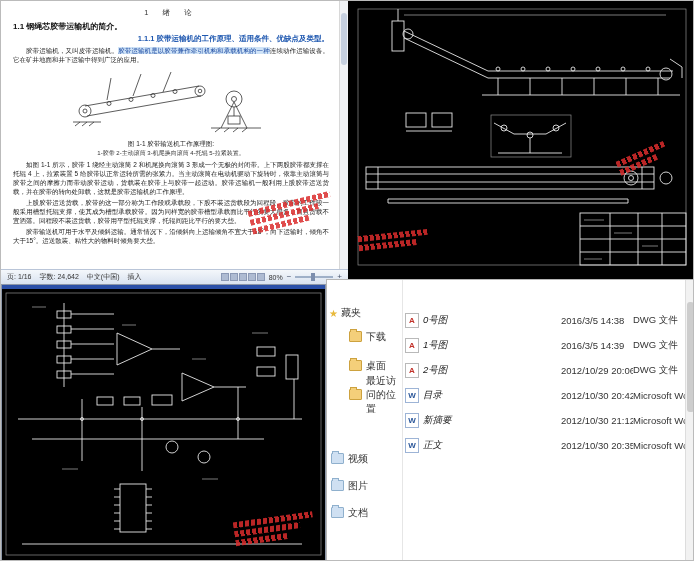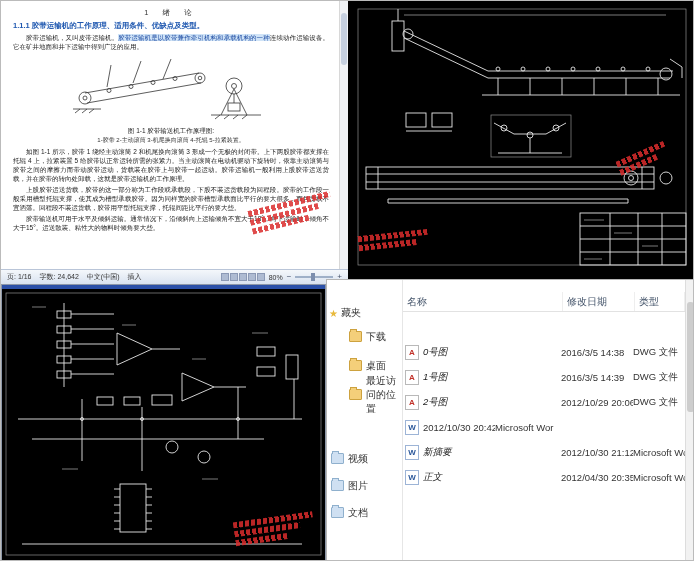--- a/index.html
+++ b/index.html
@@ -3,21 +3,21 @@
 <meta charset="utf-8">
 <style>
   html,body{margin:0;padding:0;background:#ffffff;font-family:"Liberation Sans",sans-serif;}
   #stage{position:relative;width:694px;height:561px;overflow:hidden;background:#fff;border:1px solid #bbb;box-sizing:border-box;}
 
   
   #word-pane{position:absolute;left:0;top:0;width:347px;height:283px;background:#fff;overflow:hidden;}
   .doc{position:absolute;left:0;top:0;right:9px;height:268px;overflow:hidden;padding:6px 10px 0 12px;box-sizing:border-box;}
   .chapter{text-align:center;font-size:7.5px;letter-spacing:6px;color:#333;margin:1px 0 3px;}
   .h1{font-size:8px;font-weight:bold;color:#111;margin:2px 0;}
-  .h2{font-size:7.5px;font-weight:bold;color:#1f58b0;margin:2px 0;}
+  .h2{font-size:7.5px;font-weight:bold;color:#1f58b0;margin:2px 0;text-align:right;}
   .para{font-size:6.5px;line-height:9px;margin:2px 0;text-indent:13px;text-align:justify;color:#222;}
   .hl{background:#cfe3f7;color:#1a48a0;}
   .fig{margin:1px auto 0;width:210px;text-align:center;}
   .figcap{font-size:6.5px;color:#222;margin-top:0;}
   .figleg{font-size:6px;color:#333;}
   .w-scroll{position:absolute;right:0;top:0;width:9px;height:268px;background:#f1f3f6;border-left:1px solid #d8d8d8;box-sizing:border-box;}
   .w-thumb{position:absolute;left:1px;right:1px;top:12px;height:52px;background:#c6d0e0;border-radius:3px;}
   .statusbar{position:absolute;left:0;bottom:0;width:347px;height:15px;background:linear-gradient(#f4f7fb,#d9e2f0);border-top:1px solid #b9c5d8;font-size:7px;color:#333;display:flex;align-items:center;gap:8px;padding:0 6px;box-sizing:border-box;}
   .sb-right{margin-left:auto;display:flex;align-items:center;gap:4px;}
   .viewbtns{display:flex;gap:1px;}
@@ -71,20 +71,21 @@
   .e-thumb{position:absolute;left:1px;right:1px;top:22px;height:110px;background:#cdcdcd;border-radius:3px;}
 </style>
 </head>
 <body>
 
 <div id="stage">
 
   <section id="word-pane">
     <div class="doc">
       <div class="chapter">1  绪  论</div>
+      <div class="h1">1.1 钢绳芯胶带运输机的简介。</div>
       <div class="h2">1.1.1 胶带运输机的工作原理、适用条件、优缺点及类型。</div>
       <p class="para"><span>胶带运输机，又叫皮带运输机。</span><span class="hl">胶带运输机是以胶带兼作牵引机构和承载机构的一种</span><span>连续动作运输设备。它在矿井地面和井下运输中得到广泛的应用。</span></p>
 
       <div class="fig">
         <svg width="200" height="70" viewBox="0 0 200 70">
           <line class="dk" x1="14" y1="40" x2="128" y2="20"></line>
           <line class="dk" x1="16" y1="50" x2="130" y2="30"></line>
           <circle class="dk" cx="14" cy="45" r="6"></circle>
             <circle class="dk" cx="14" cy="45" r="2"></circle>
           <circle class="dk" cx="129" cy="25" r="5"></circle>
@@ -326,25 +327,20 @@
     <span>图片</span>
   </div>
           <div class="sb-item">
     <span class="fold lib"></span>
     <span>文档</span>
   </div>
         </div>
     </aside>
 
     <div class="listpane">
-      <div class="cols">
-        <span class="col-name">名称</span>
-        <span class="col-date">修改日期</span>
-        <span class="col-type">类型</span>
-      </div>
       <div class="rows">
           <div class="file-row">
     <span class="ficon dwg">A</span>
     <span class="fname">0号图</span>
     <span class="fdate">2016/3/5 14:38</span>
     <span class="ftype">DWG 文件</span>
   </div>
           <div class="file-row">
     <span class="ficon dwg">A</span>
     <span class="fname">1号图</span>
@@ -352,33 +348,34 @@
     <span class="ftype">DWG 文件</span>
   </div>
           <div class="file-row">
     <span class="ficon dwg">A</span>
     <span class="fname">2号图</span>
     <span class="fdate">2012/10/29 20:06</span>
     <span class="ftype">DWG 文件</span>
   </div>
           <div class="file-row">
     <span class="ficon word">W</span>
+    <span class="fname">目录</span>
     <span class="fdate">2012/10/30 20:42</span>
     <span class="ftype">Microsoft Wor</span>
   </div>
           <div class="file-row">
     <span class="ficon word">W</span>
     <span class="fname">新摘要</span>
     <span class="fdate">2012/10/30 21:12</span>
     <span class="ftype">Microsoft Wor</span>
   </div>
           <div class="file-row">
     <span class="ficon word">W</span>
     <span class="fname">正文</span>
-    <span class="fdate">2012/04/30 20:35</span>
+    <span class="fdate">2012/10/30 20:35</span>
     <span class="ftype">Microsoft Wor</span>
   </div>
         </div>
     </div>
 
     <div class="e-scroll">
         <div class="e-thumb"></div>
       </div>
   </section>
 

